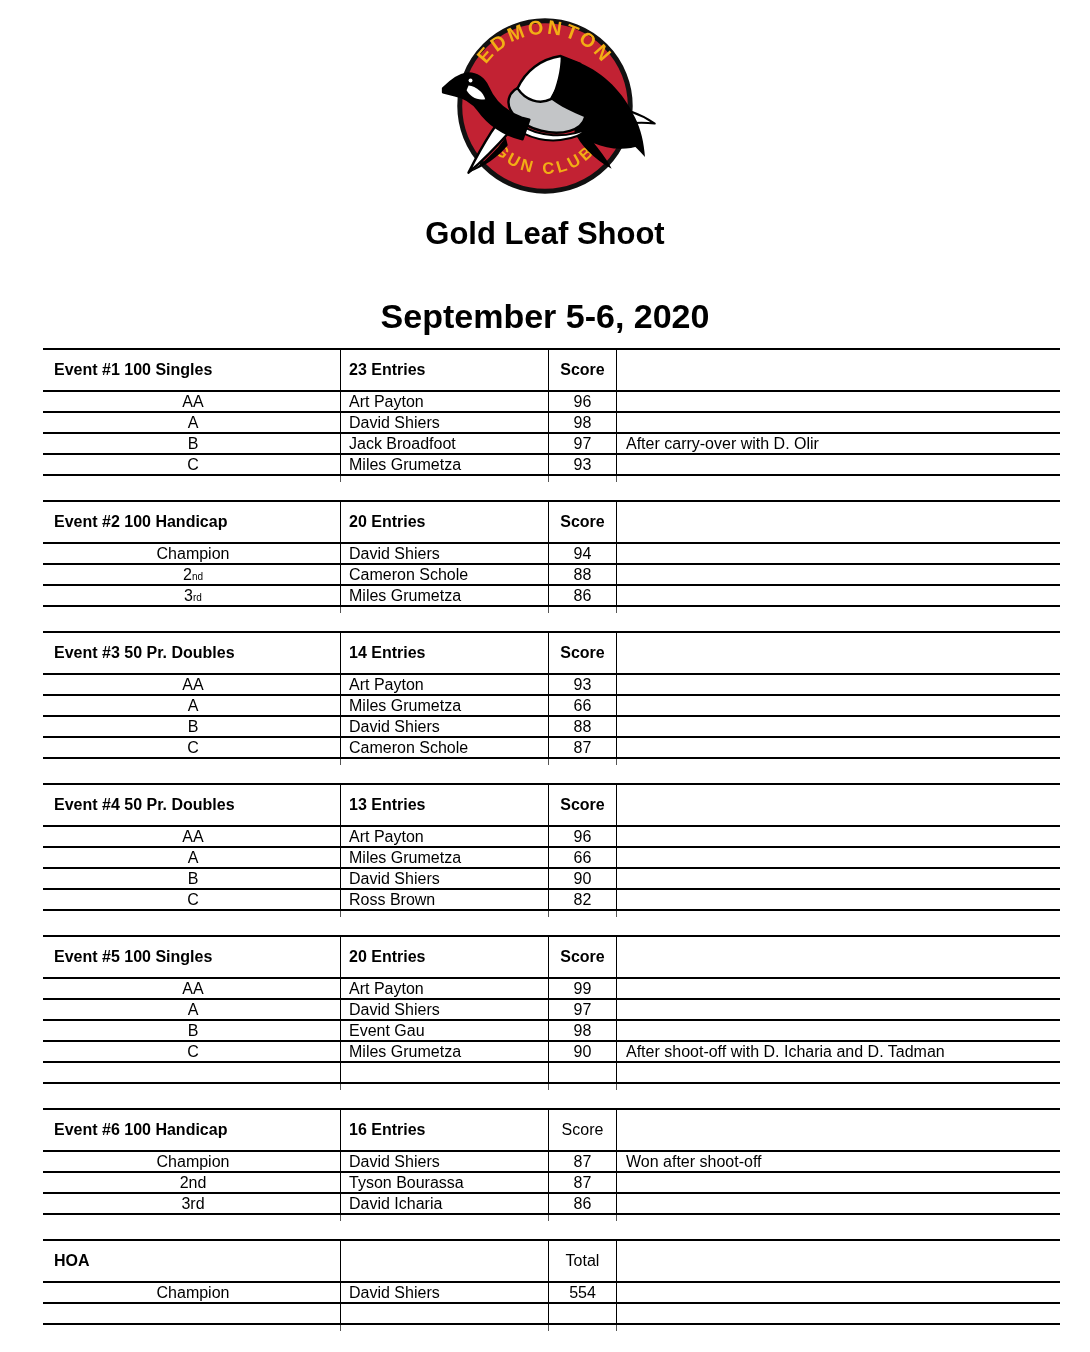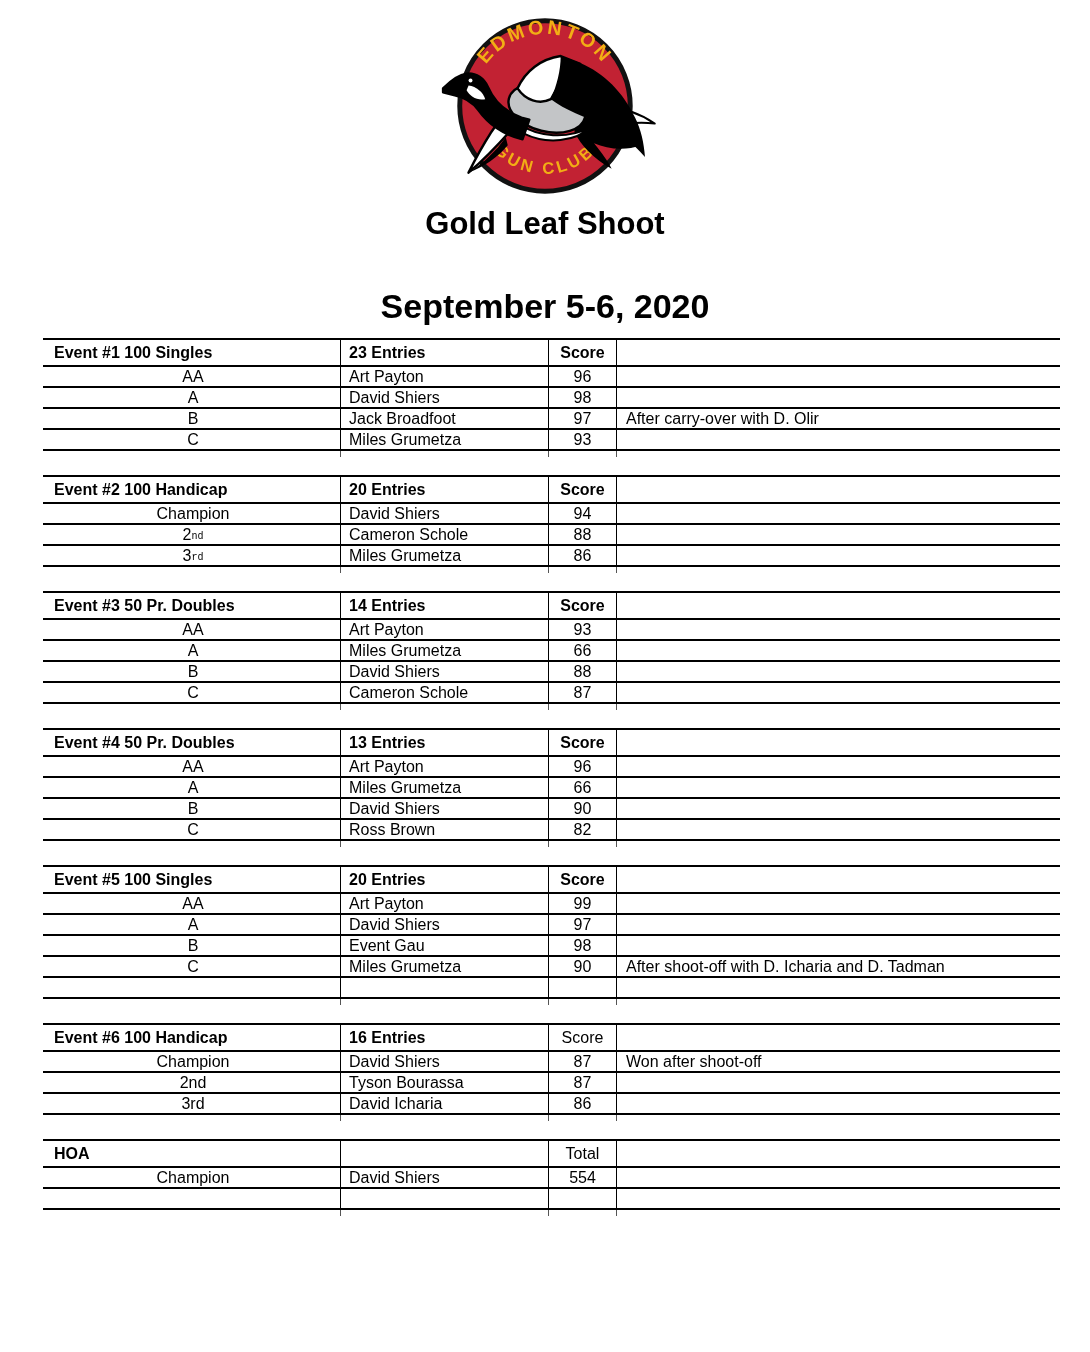--- a/index.html
+++ b/index.html
@@ -5,51 +5,51 @@
   * { box-sizing: border-box; margin: 0; padding: 0; }
   html, body { background: #fff; }
   body {
     width: 1090px; height: 1352px;
     font-family: "Liberation Sans", "DejaVu Sans", sans-serif;
     color: #000; overflow: hidden;
   }
   .logo-wrap { width: 100%; text-align: center; padding-top: 8px; height: 204px; }
   .title {
     text-align: center; font-size: 31px; font-weight: bold;
-    line-height: 1.15; margin-top: 2px;
+    line-height: 1.15; margin-top: 12px;
   }
   .subtitle {
     text-align: center; font-size: 34px; font-weight: bold; line-height: 1.2; margin-top: 44px;
   }
   #tables { margin-top: 4px; }
   .gtable { width: 1017px; margin-left: 43px; margin-top: 18px; }
   .gtable:first-child { margin-top: 0; }
   .row {
     display: grid;
     grid-template-columns: 298px 208px 68px 1fr;
     border-bottom: 2px solid #000;
     height: 21px;
   }
-  .row.header { border-top: 2px solid #000; height: 29px; margin-top: 12px; }
+  .row.header { border-top: 2px solid #000; height: 44px; margin-top: 12px; }
   .row.stub { height: 6px; border-bottom: none; }
   .c {
     border-right: 1px solid #000;
     display: flex; align-items: center;
     padding: 0 8px; font-size: 16px;
     white-space: nowrap; overflow: hidden;
   }
   .c.c1 { padding-left: 11px; }
   .c.c4 { border-right: none; padding-left: 9px; }
   .center { justify-content: center; }
   .bold { font-weight: bold; }
   .stub .c { border-right: 1px solid #555; }
   .stub .c4 { border-right: none; }
   sup.ord {
     font-size: 10px; line-height: 1;
-    align-self: flex-start; margin-top: 7px; font-family: Liberation Mono, monospace;
+    align-self: flex-start; margin-top: 7px;
   }
 </style>
 </head>
 <body>
 
 <div class="page">
 
   <div class="logo-wrap">
     <svg width="280" height="196" viewBox="0 0 280 200">
       <defs>

